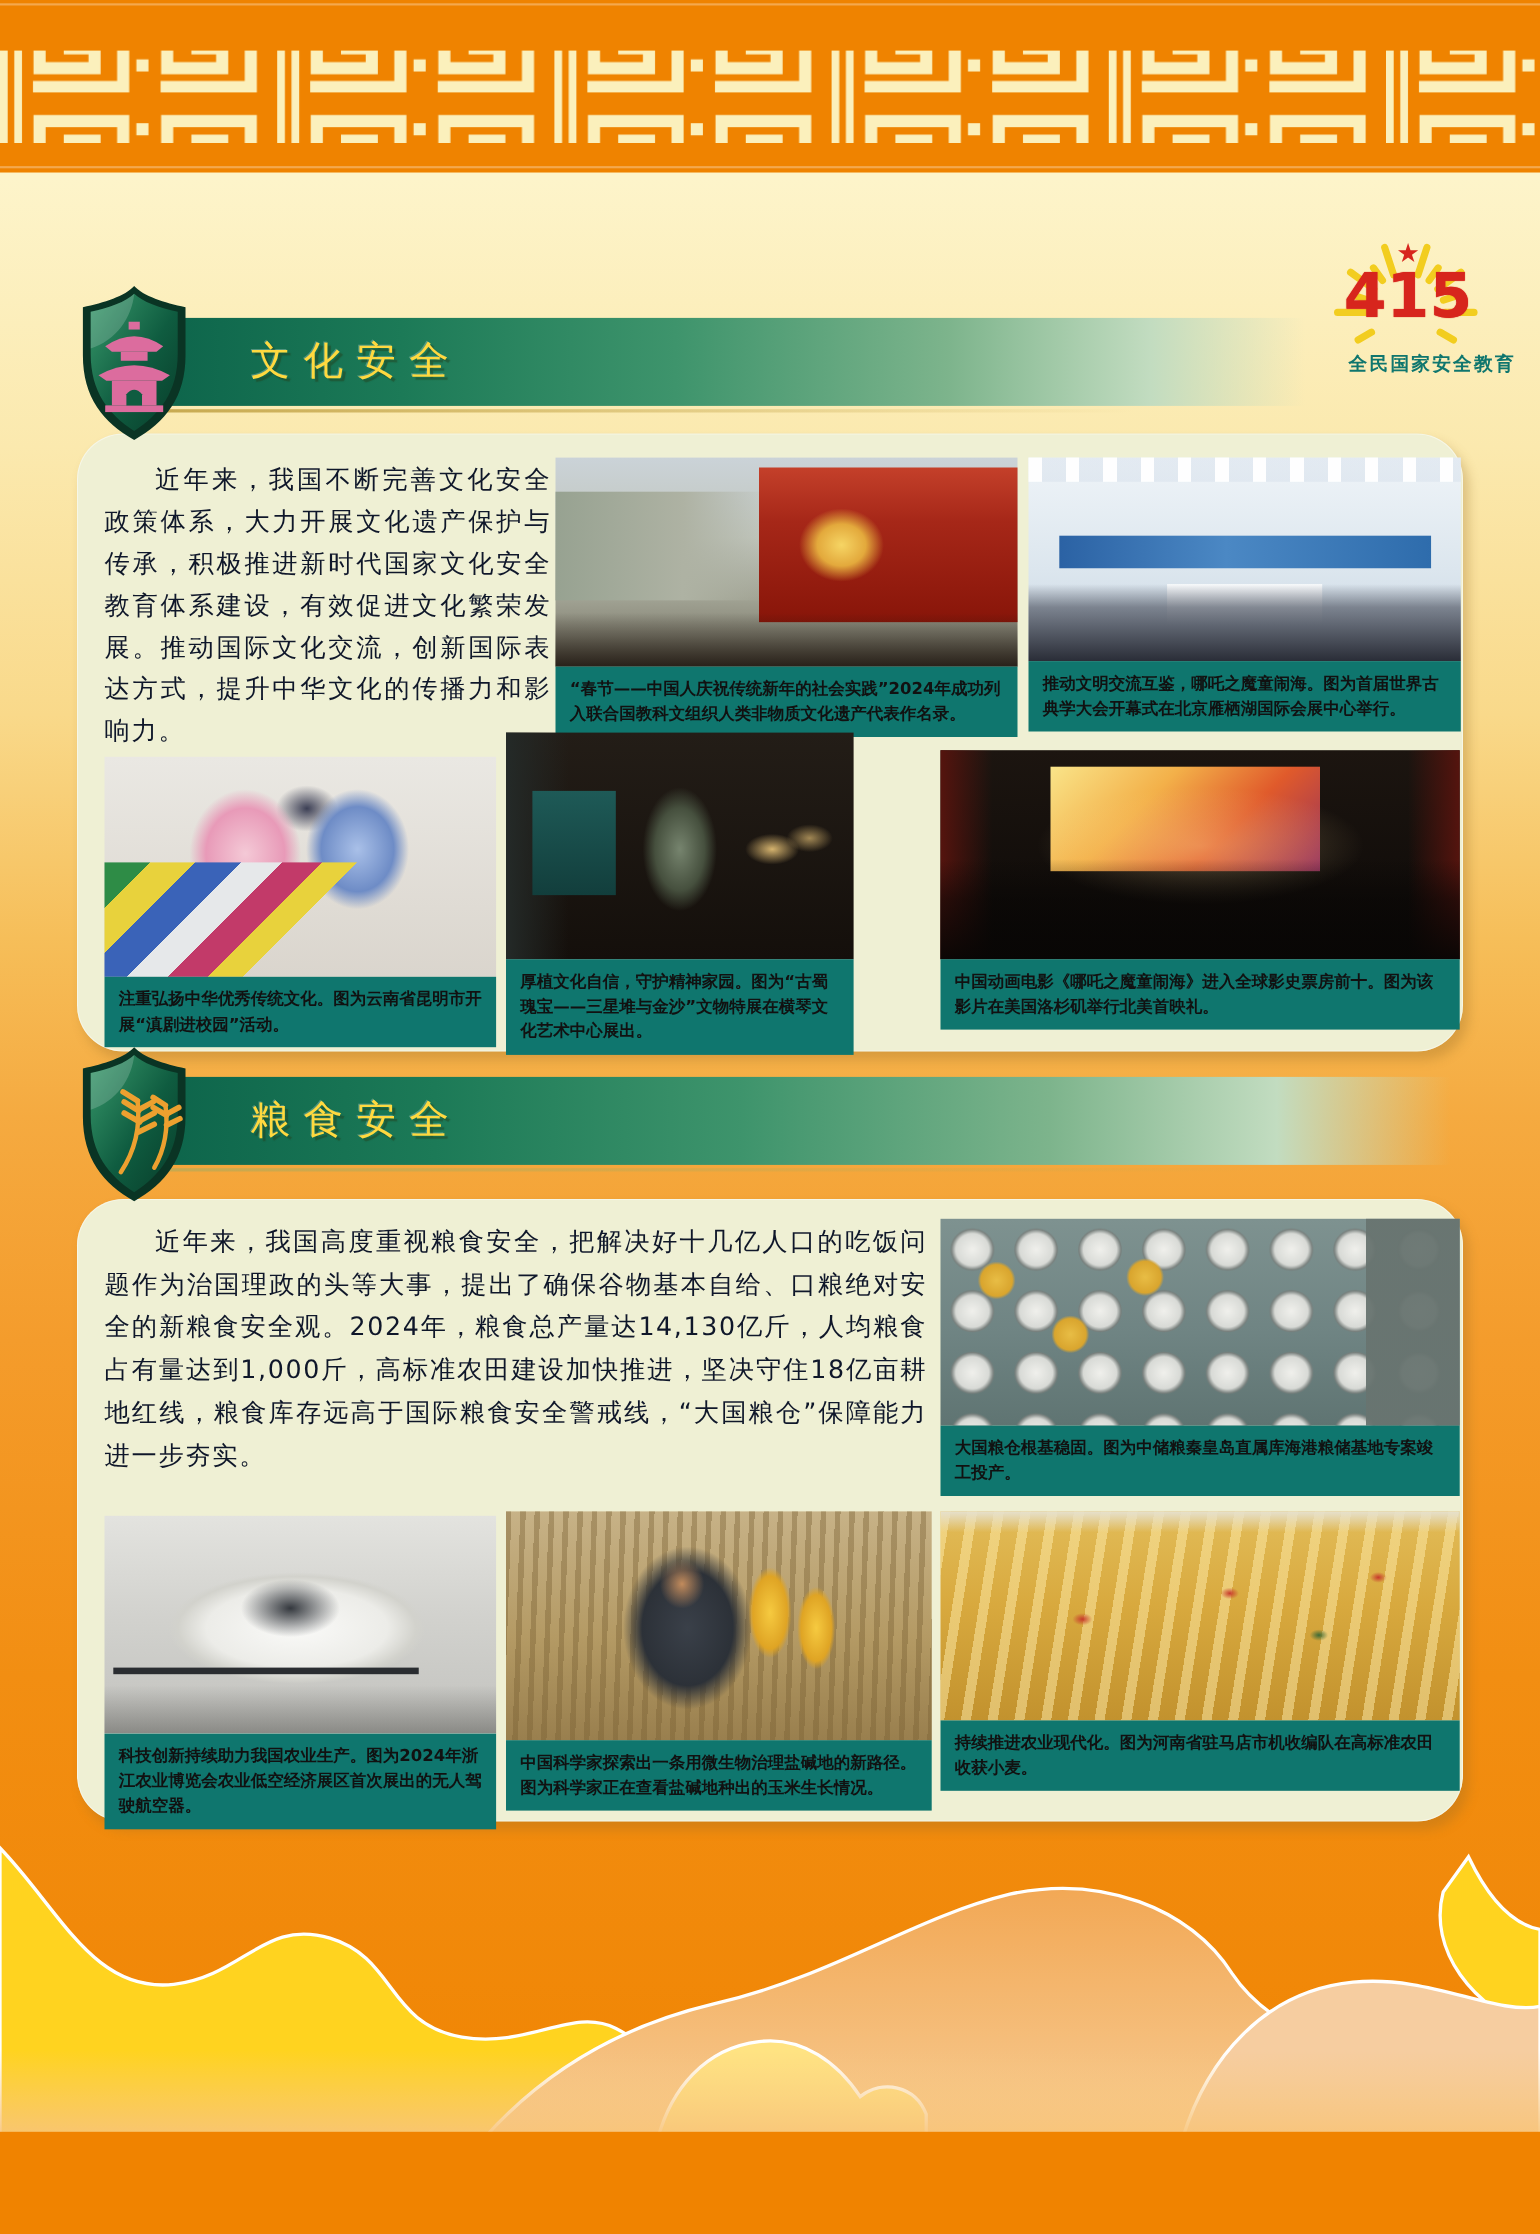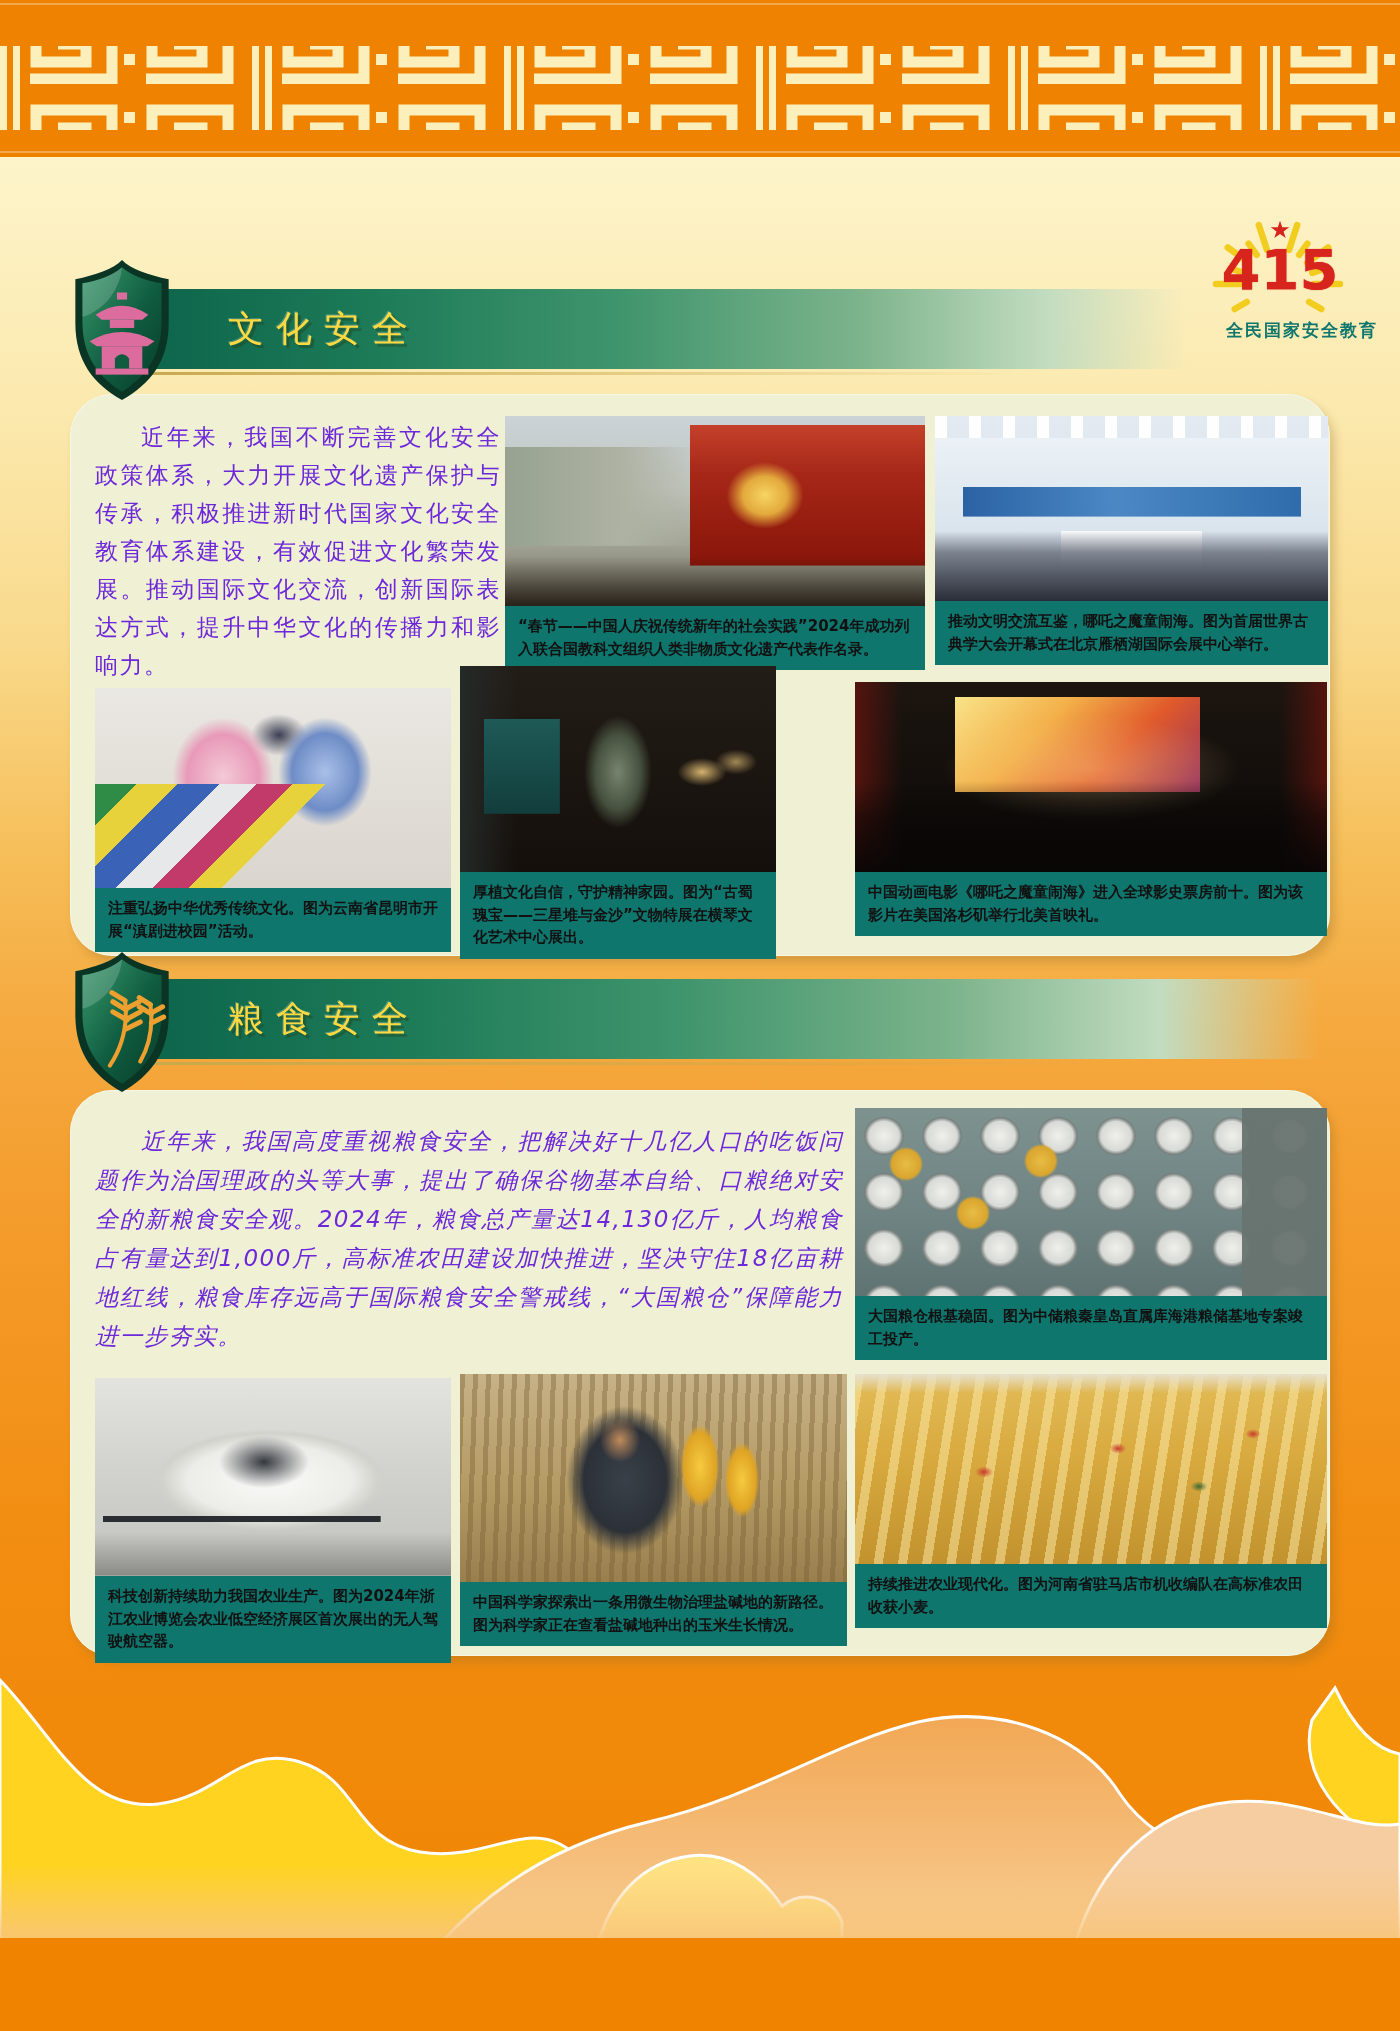--- a/index.html
+++ b/index.html
@@ -41,39 +41,39 @@
   .banner .ttl{ display:block; padding-left:100px; line-height:80px;
     font-size:36px; font-weight:normal; color:#FFD93F; letter-spacing:12px;
     text-shadow:3px 3px 1px rgba(35,70,35,.55), -1px -1px 0 rgba(255,255,255,.25); }
 
   
   .panel{ width:1260px; background:#EFF0D4; border-radius:42px;
     box-shadow:5px 7px 10px rgba(150,105,35,.30), inset 0 0 0 1px rgba(255,255,255,.45); }
   .panel1{ left:70px; top:394px; height:562px; }
   .panel2{ left:70px; top:1090px; height:566px; }
 
-  .para{ color:#6d28d9; font-size:23px; line-height:38px; letter-spacing:1.5px;
+  .para{ color:#0f172a; font-size:23px; line-height:38px; letter-spacing:1.5px;
     text-align:justify; text-indent:2em; }
   .para2{ line-height:39px; }
 
   .figcol{ position:absolute; }
   .photo{ width:100%; display:block; background-repeat:no-repeat; }
   .capbox{ background:#0f766e; padding:9px 13px 10px; font-size:15px; font-weight:bold;
     line-height:1.5; color:#111; }
 
   
   .p1-text{ left:25px; top:24px; width:406px; height:250px; }
   .col-a{ left:435px; top:22px;  width:420px; } .col-a .photo{ height:190px; }
   .col-b{ left:865px; top:22px;  width:393px; } .col-b .photo{ height:185px; }
   .col-c{ left:25px;  top:294px; width:356px; } .col-c .photo{ height:200px; }
   .col-d{ left:390px; top:272px; width:316px; } .col-d .photo{ height:206px; }
   .col-e{ left:785px; top:288px; width:472px; } .col-e .photo{ height:190px; }
 
   
-  .p2-text{ left:25px; top:32px; width:748px; height:220px;font-style:italic; }
+  .p2-text{ left:25px; top:20px; width:748px; height:220px; }
   .col-f{ left:785px; top:18px;  width:472px; } .col-f .photo{ height:188px; }
   .col-g{ left:25px;  top:288px; width:356px; } .col-g .photo{ height:198px; }
   .col-h{ left:390px; top:284px; width:387px; } .col-h .photo{ height:208px; }
   .col-i{ left:785px; top:284px; width:472px; } .col-i .photo{ height:190px; }
 
   
   .ph-temple{ background:
     linear-gradient(0deg, rgba(28,20,14,.85) 0%, rgba(28,20,14,.35) 55%, rgba(28,20,14,0) 100%) 0 100% / 100% 26% no-repeat,
     radial-gradient(closest-side,#F6D564 0%,#E3A93C 40%,rgba(227,169,60,0) 70%) 66% 34% / 110px 95px no-repeat,
     linear-gradient(180deg,#C4402A 0%,#A62718 35%,#881509 100%) 100% 18% / 56% 74% no-repeat,

